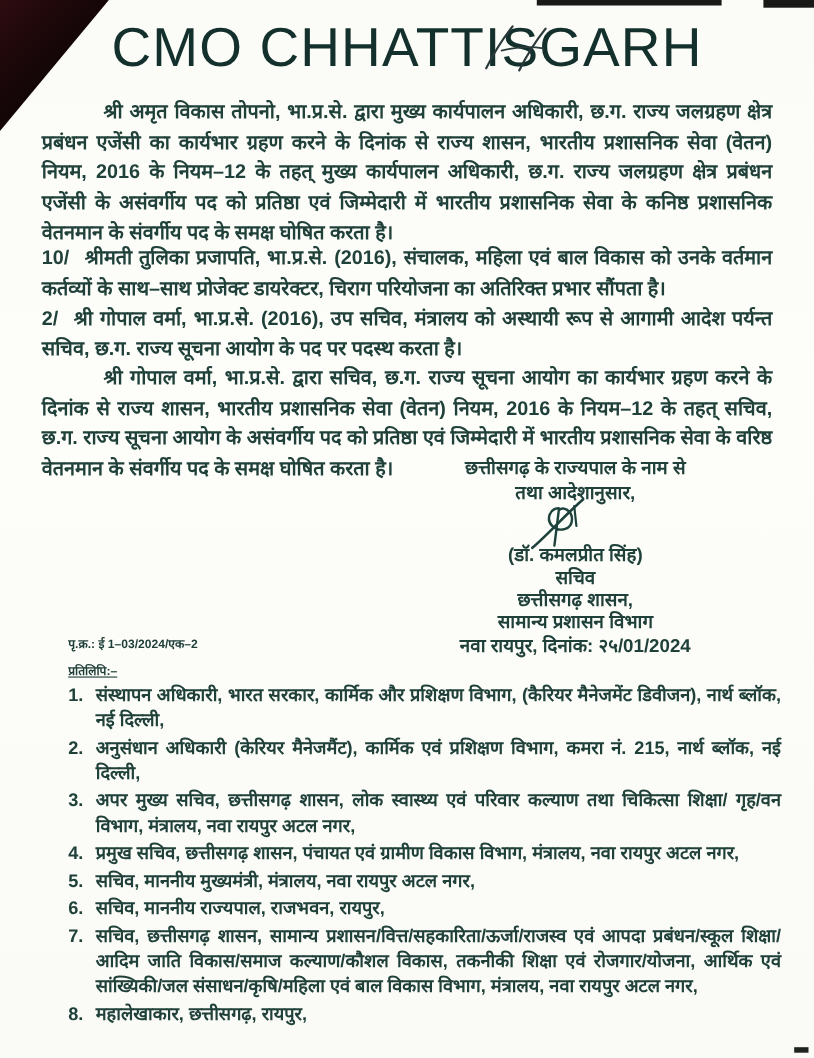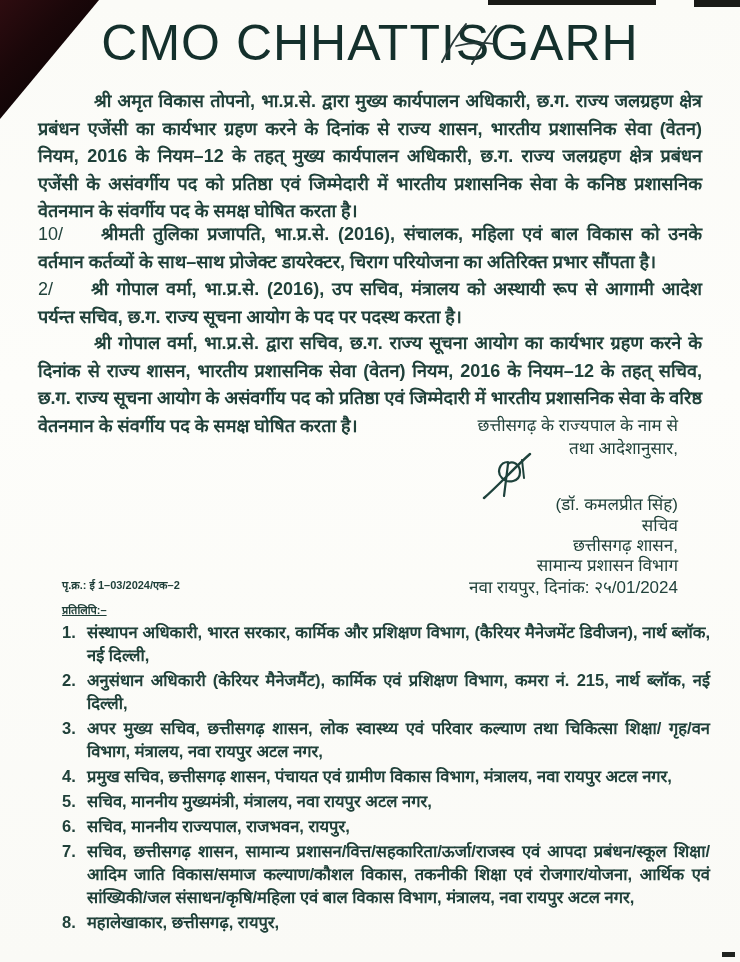--- a/index.html
+++ b/index.html
@@ -28,25 +28,25 @@
 
   .body-text{
     position:absolute;left:38px;width:664px;
     font-size:18px;line-height:27.5px;font-weight:600;
     text-align:justify;color:#20413a;
   }
   .p1{top:70px;text-indent:56px;}
   .o10{top:203px;}
   .o11{top:258px;}
   .p2{top:312px;text-indent:56px;}
-  .onum{font-weight:400;margin-right:38px;}
+  .onum{font-weight:700;margin-right:14px;}
 
   .sig{
-    position:absolute;left:368px;top:414px;width:310px;text-align:right;
-    font-size:17px;font-weight:400;color:#20413a;
+    position:absolute;left:368px;top:414px;width:310px;text-align:center;
+    font-size:17px;font-weight:700;color:#20413a;
   }
   .sig .l{line-height:23px;}
   .sig .sig-scribble-wrap{height:34px;position:relative;}
   .sig .sig-scribble-wrap svg{position:absolute;left:96px;top:-8px;}
   .sig .name{line-height:22px;}
   .sig .small{line-height:20px;}
   .sig .pd{line-height:23px;}
 
   .ref{position:absolute;left:62px;top:577px;font-size:11px;font-weight:700;color:#1d3d37;}
   .ref .copylbl{display:inline-block;margin-top:10px;text-decoration:underline;}

